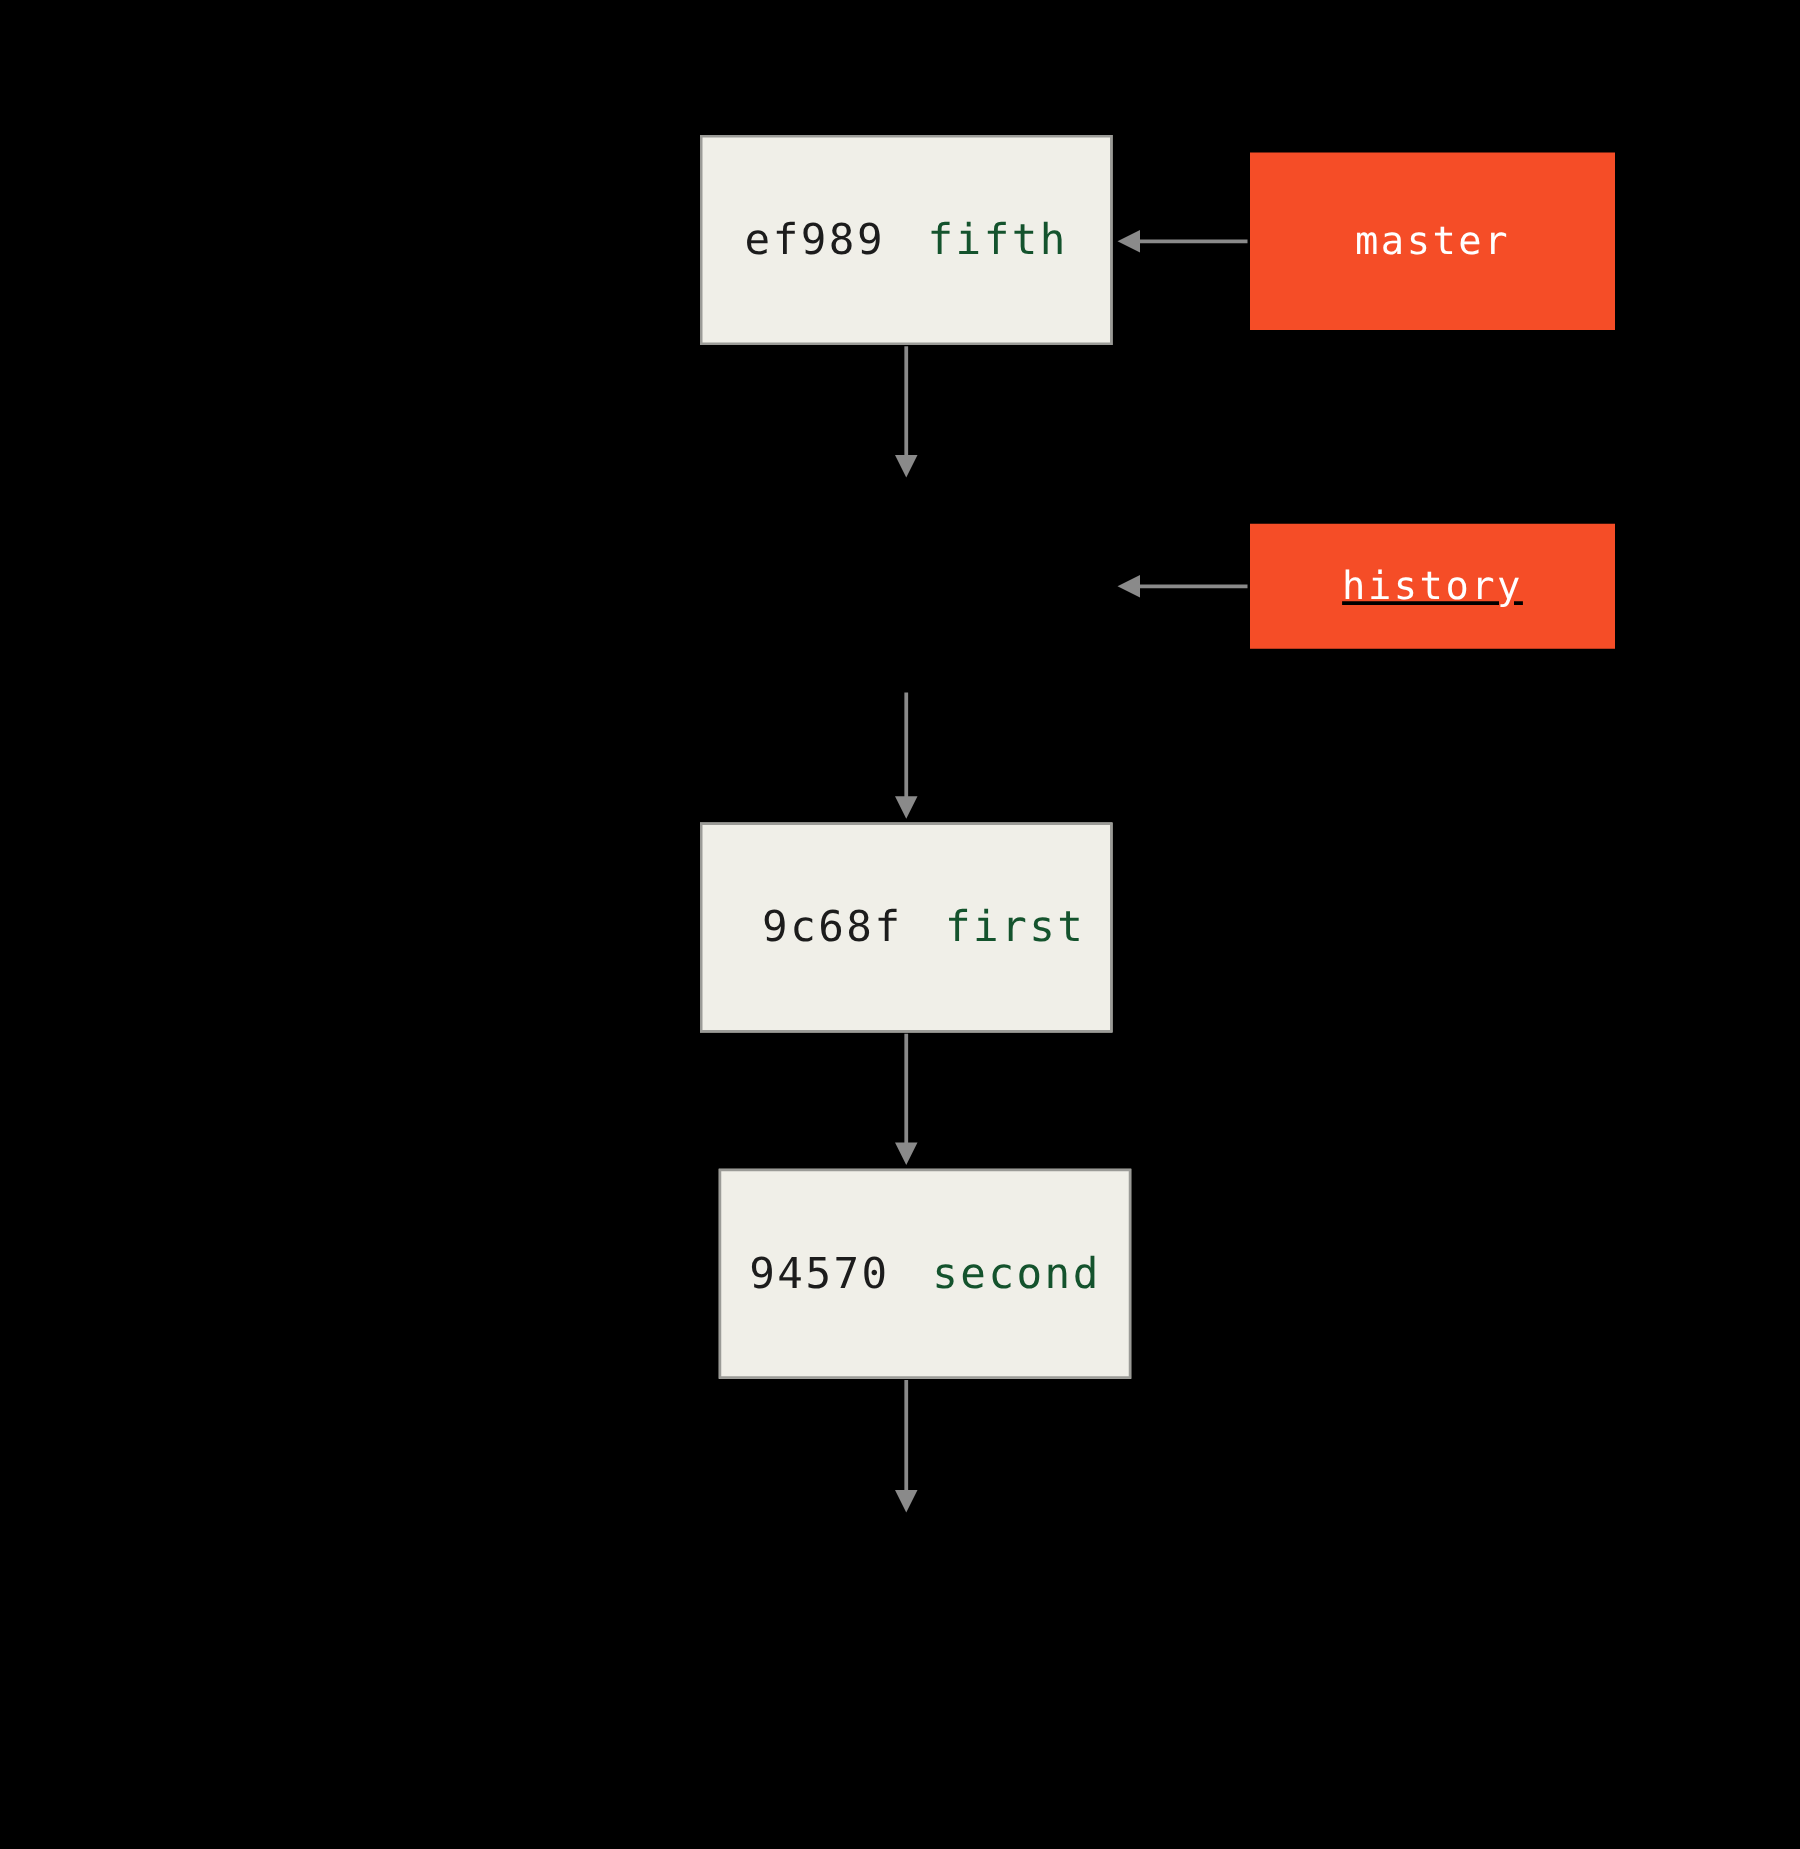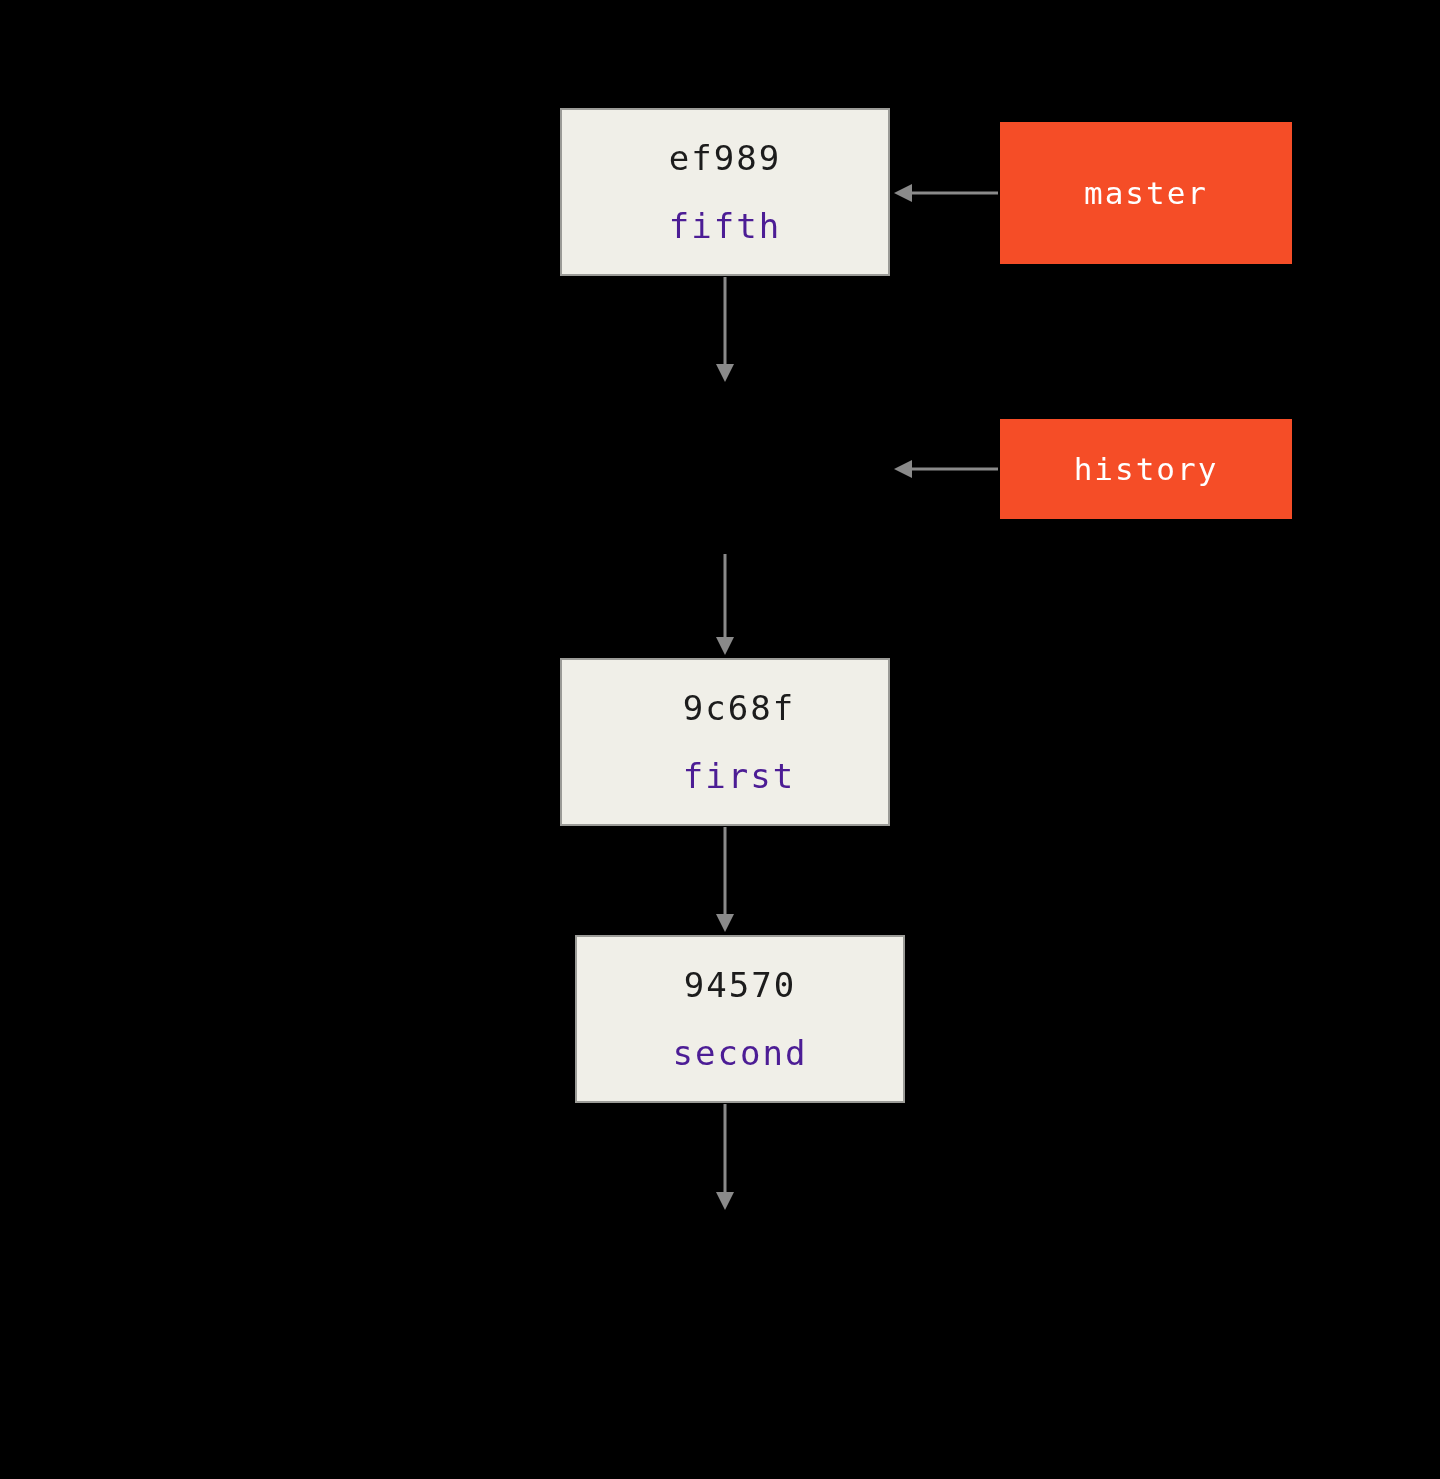--- a/index.html
+++ b/index.html
@@ -17,34 +17,34 @@
   }
   .commit-box {
     position: absolute;
     left: 560px;
     width: 330px;
     height: 168px;
     background: #f0efe8;
     border: 2px solid #9b9b97;
     box-sizing: border-box;
     display: flex;
-    flex-direction: column;
+    flex-direction: row;
     align-items: center;
     justify-content: center;
     gap: 34px;
   }
   .commit-hash {
     font-size: 34px;
     color: #1c1c1c;
     letter-spacing: 2px;
     line-height: 1;
   }
   .commit-msg {
     font-size: 34px;
-    color: #4c1d95;
+    color: #14532d;
     letter-spacing: 2px;
     line-height: 1;
   }
   .c0 { top: 108px; }
   .c1 { top: 385px; }
   .c2 { top: 658px; padding-left: 28px; }
   .c3 { top: 935px; margin-left: 15px; }
   .c4 { top: 1213px; }
   .branch-label {
     position: absolute;
@@ -55,21 +55,21 @@
     align-items: center;
     justify-content: center;
   }
   .branch-text {
     font-size: 31px;
     color: #ffffff;
     letter-spacing: 2px;
     line-height: 1;
   }
   .b-master { top: 122px; height: 142px; }
-  .b-history { top: 419px; height: 100px; }
+  .b-history { top: 419px; height: 100px; text-decoration: underline; }
   svg.arrows {
     position: absolute;
     left: 0;
     top: 0;
     width: 1440px;
     height: 1479px;
     pointer-events: none;
   }
   .arrow-line {
     stroke: #8a8a8a;

